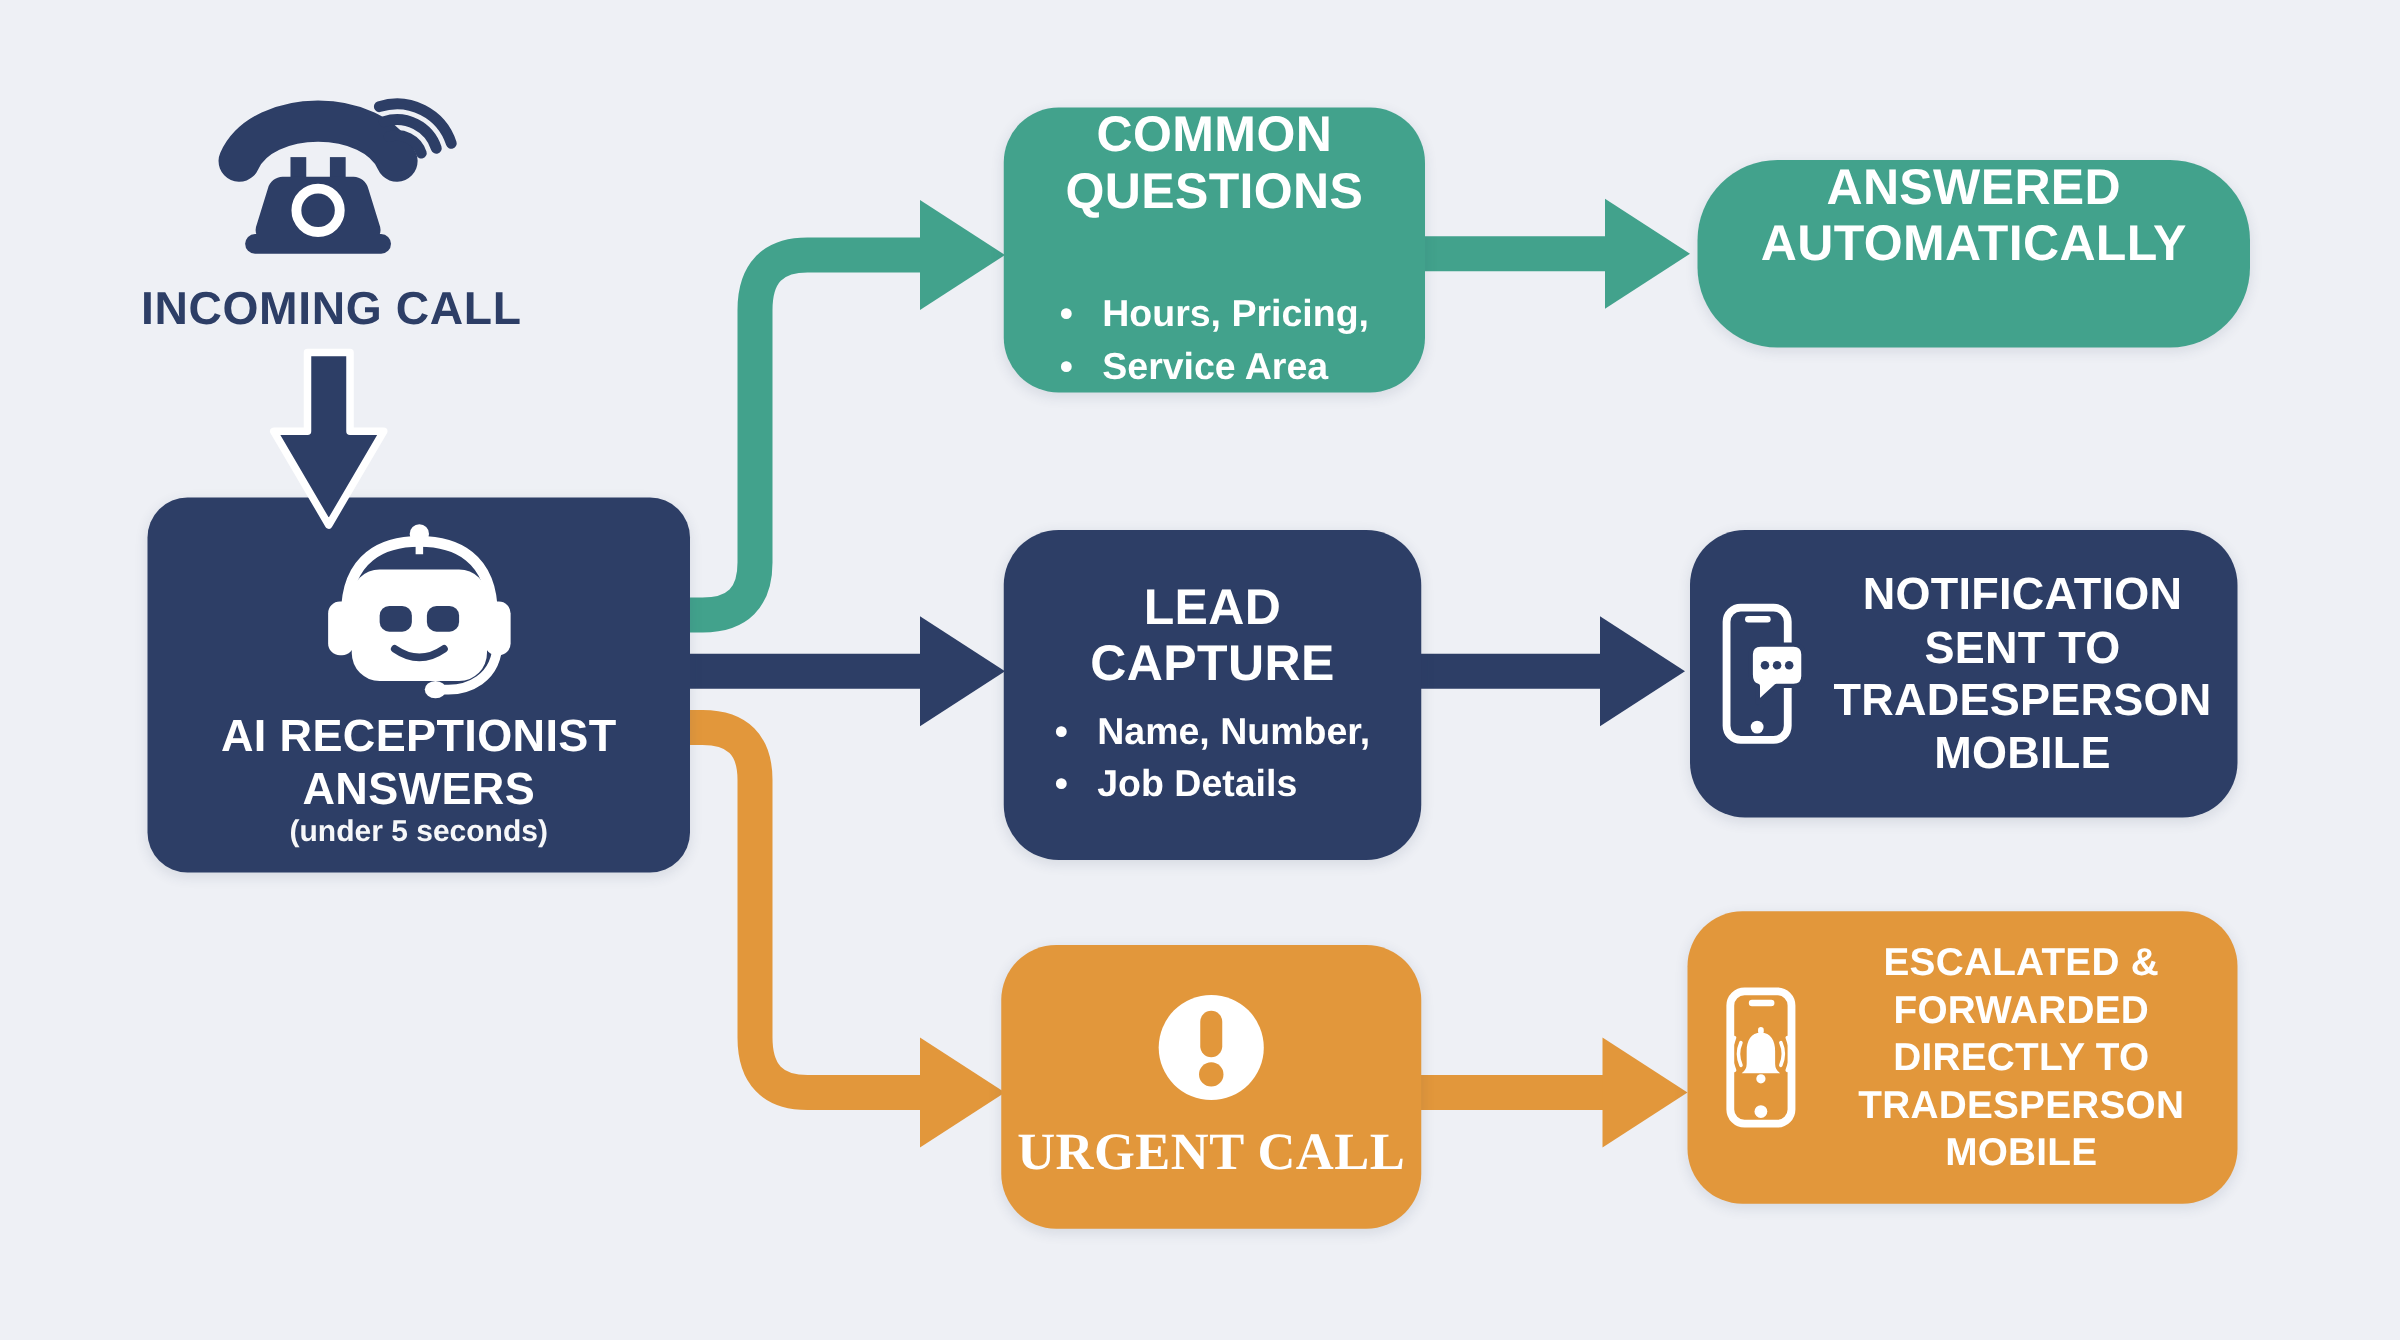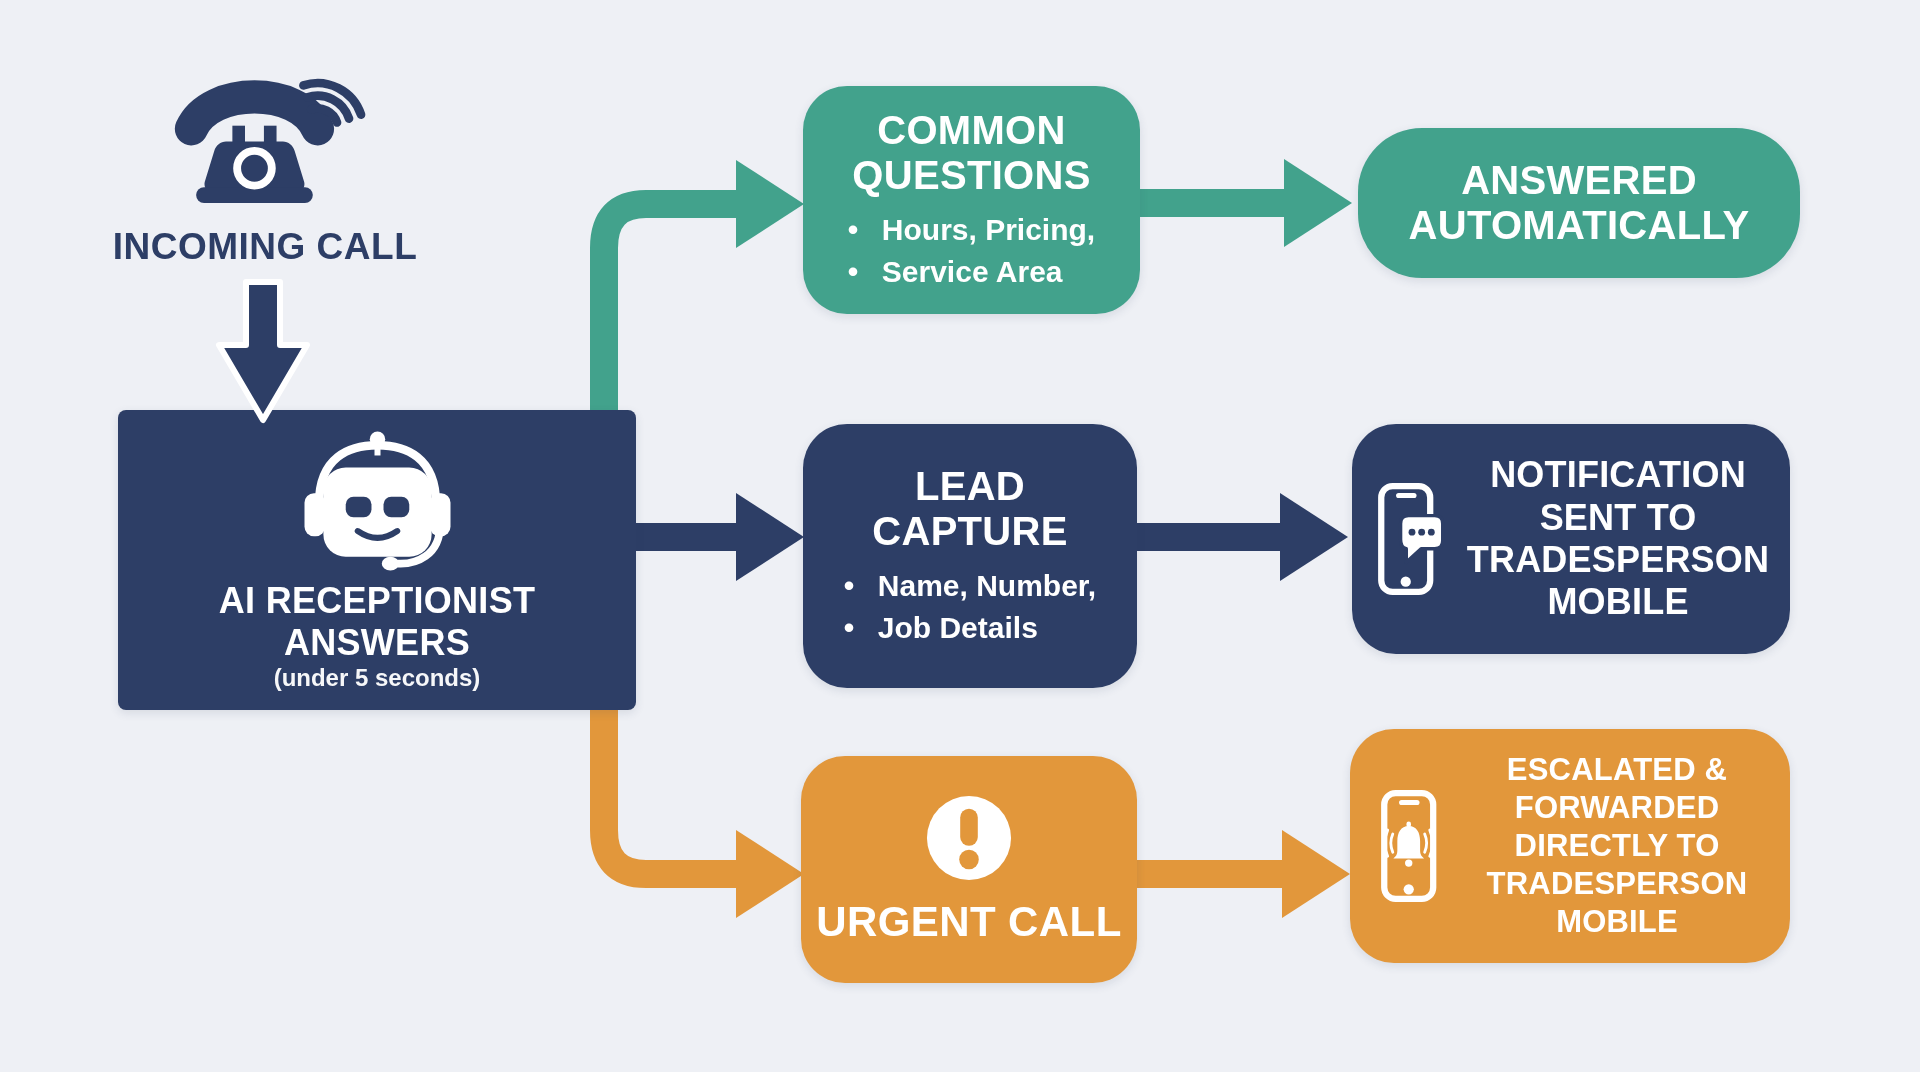--- a/index.html
+++ b/index.html
@@ -24,51 +24,51 @@
   .f-navy{fill:var(--navy,#2d3e66);}
   .f-orange{fill:var(--orange,#e2973b);}
 
   .node{
     position:absolute;z-index:1;
     display:flex;flex-direction:column;align-items:center;justify-content:center;
     color:#fff;text-align:center;
     box-shadow:0 3px 10px rgba(40,55,90,.12);
   }
   .navy-box{background:var(--navy,#2d3e66);}
-  .teal-box{background:var(--teal,#42a28c);}
+  .teal-box{background:var(--teal,#42a28c);justify-content:space-between;}
   .orange-box{background:var(--orange,#e2973b);}
 
   .incoming{position:absolute;z-index:1;left:90px;top:52px;width:350px;
     display:flex;flex-direction:column;align-items:center;text-align:center;}
   .incoming-label{
     margin-top:14px;font-size:37px;font-weight:700;letter-spacing:.5px;
     color:var(--navy,#2d3e66);white-space:nowrap;
   }
 
-  .ai-box{left:118px;top:410px;width:518px;height:300px;border-radius:8px;}
+  .ai-box{left:118px;top:398px;width:434px;height:300px;border-radius:32px;}
   .ai-title{font-size:36px;font-weight:700;line-height:1.16;letter-spacing:.3px;}
   .ai-sub{font-size:24px;font-weight:700;margin-top:0;opacity:.96;}
 
   .cq-box{left:803px;top:86px;width:337px;height:228px;border-radius:44px;}
   .lc-box{left:803px;top:424px;width:334px;height:264px;border-radius:44px;}
   .title-2l{font-size:40px;font-weight:700;line-height:1.12;letter-spacing:.3px;}
   .bullets{display:inline-block;text-align:left;margin-top:12px;font-size:30px;line-height:1.38;font-weight:400;}
   .bullet-line{white-space:nowrap;font-weight:bold;}
   .bullet-dot{display:inline-block;width:34px;}
 
   .ans-box{left:1358px;top:128px;width:442px;height:150px;border-radius:64px;}
 
   .row-box{flex-direction:row;gap:22px;padding:0 26px 0 24px;box-sizing:border-box;}
   .nt-box{left:1352px;top:424px;width:438px;height:230px;border-radius:44px;}
   .nt-text{flex:1;font-size:36px;font-weight:700;line-height:1.18;letter-spacing:.2px;}
   .es-box{left:1350px;top:729px;width:440px;height:234px;border-radius:44px;}
   .es-text{flex:1;font-size:31px;font-weight:700;line-height:1.22;letter-spacing:.2px;}
 
   .ur-box{left:801px;top:756px;width:336px;height:227px;border-radius:44px;}
-  .ur-label{font-size:42px;font-weight:700;margin-top:16px;letter-spacing:.4px;white-space:nowrap;}
+  .ur-label{font-size:42px;font-weight:700;margin-top:16px;letter-spacing:.4px;white-space:nowrap;font-family:Liberation Serif, serif;}
 
   .phone-svg{width:205px;height:160px;}
   .robot-svg{width:165px;height:146px;margin-bottom:6px;}
   .mobile-svg{width:74px;height:120px;flex:none;}
   .excl-svg{width:88px;height:88px;}
 </style>
 </head>
 <body>
 
 <div class="canvas">

